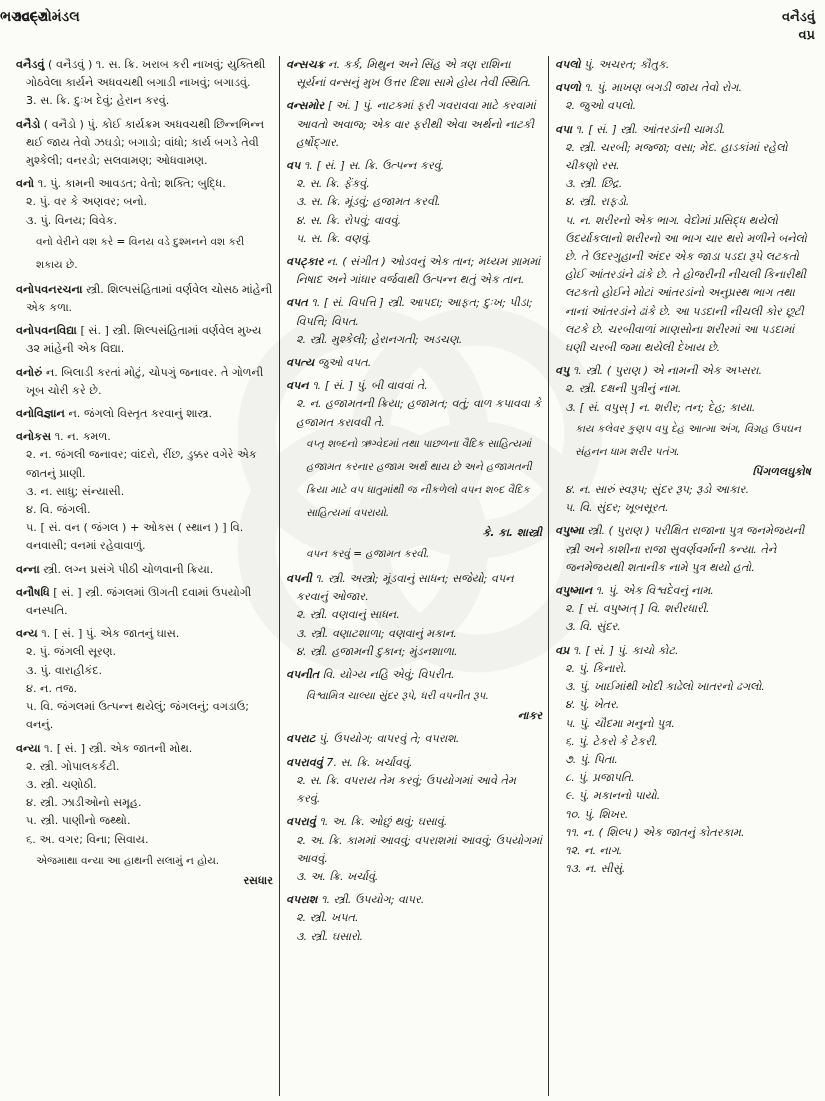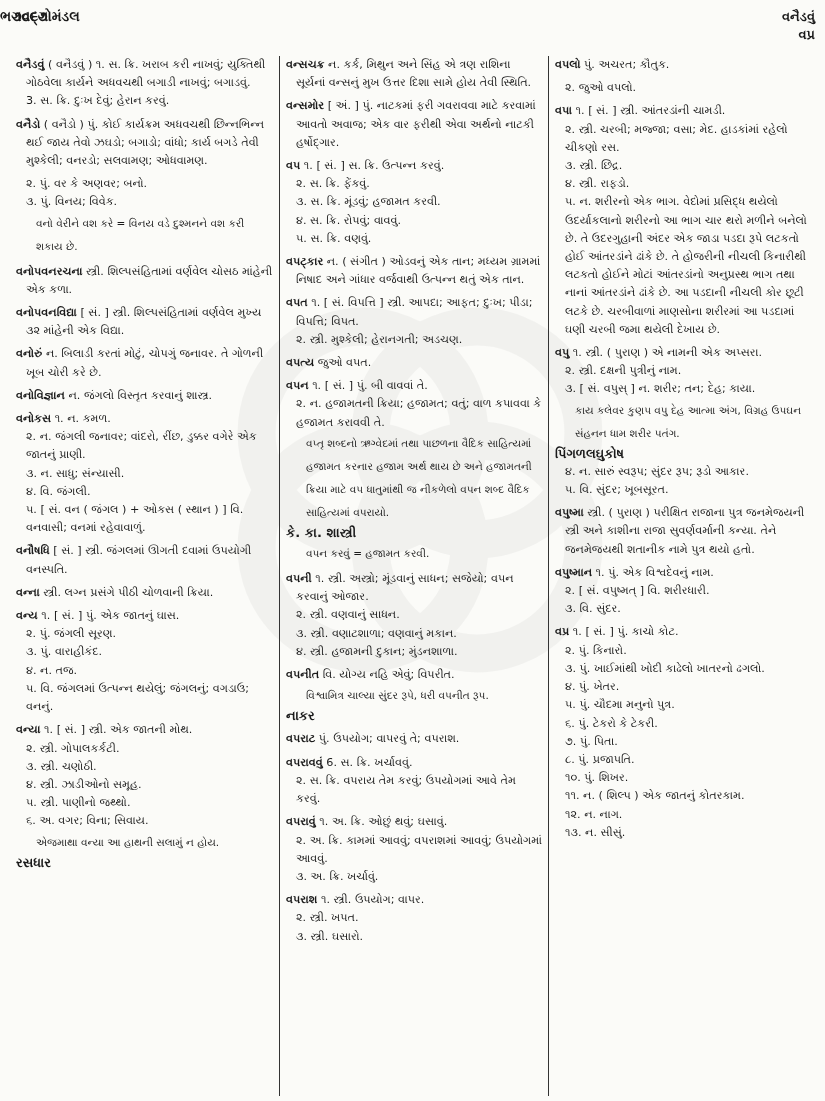--- a/index.html
+++ b/index.html
@@ -20,26 +20,26 @@
   .book-title { position: absolute; left: 0; right: 0; top: 8px; text-align: left; font-size: 14px; font-weight: bold; }
   .guide { position: absolute; right: 10px; top: 8px; text-align: right; font-size: 13px; font-weight: bold; line-height: 18px; }
   .columns {
     position: absolute; top: 56px; left: 10px; width: 808px; height: 1040px;
     display: flex;
   }
   .col {
     width: 269px; padding: 0 6px; box-sizing: border-box;
     font-size: 11.2px; line-height: 18.2px; overflow: hidden;
   }
-  .col + .col { border-left: 1.5px solid #333; }
+  .col + .col { border-left: 1.5px solid #333; font-style: italic; }
   .entry { margin-bottom: 5px; }
   .line { text-indent: -10px; padding-left: 10px; }
   .sub { padding-left: 10px; }
   .quote { padding-left: 20px; font-size: 10.5px; line-height: 23px; }
-  .src { font-size: 13px; font-weight: bold; }
+  .src { text-align: right; font-size: 11px; font-weight: bold; }
   .hw { font-weight: bold; }
 </style>
 </head>
 <body>
 
 <svg class="watermark" viewBox="0 0 100 100">
   <circle cx="35" cy="35" r="28" fill="none" stroke="#888" stroke-width="10"></circle>
   <circle cx="65" cy="35" r="28" fill="none" stroke="#888" stroke-width="10"></circle>
   <circle cx="35" cy="65" r="28" fill="none" stroke="#888" stroke-width="10"></circle>
   <circle cx="65" cy="65" r="28" fill="none" stroke="#888" stroke-width="10"></circle>
@@ -57,20 +57,21 @@
 <div class="columns">
   <div class="col">
       <div class="entry">
         <div class="line"><span class="hw">વનૈડવું</span> <span>( વનૈડવું ) ૧. સ. ક્રિ. ખરાબ કરી નાખવું; યુક્તિથી ગોઠવેલા કાર્યને અધવચથી બગાડી નાખવું; બગાડવું.</span></div>
         <div class="sub">3. સ. ક્રિ. દુઃખ દેવું; હેરાન કરવું.</div>
       </div>
       <div class="entry">
         <div class="line"><span class="hw">વનૈડો</span> <span>( વનૈડો ) પું. કોઈ કાર્યક્રમ અધવચથી છિન્નભિન્ન થઈ જાય તેવો ઝઘડો; બગાડો; વાંધો; કાર્ય બગડે તેવી મુશ્કેલી; વનરડો; સલવામણ; ઓધવામણ.</span></div>
       </div>
       <div class="entry">
+        <div class="line"><span class="hw">વનો</span> <span>૧. પું. કામની આવડત; વેતો; શક્તિ; બુદ્ધિ.</span></div>
         <div class="sub">૨. પું. વર કે અણવર; બનો.</div>
         <div class="sub">૩. પું. વિનય; વિવેક.</div>
         <div class="quote">વનો વેરીને વશ કરે = વિનય વડે દુશ્મનને વશ કરી શકાય છે.</div>
       </div>
       <div class="entry">
         <div class="line"><span class="hw">વનોપવનરચના</span> <span>સ્ત્રી. શિલ્પસંહિતામાં વર્ણવેલ ચોસઠ માંહેની એક કળા.</span></div>
       </div>
       <div class="entry">
         <div class="line"><span class="hw">વનોપવનવિદ્યા</span> <span>[ સં. ] સ્ત્રી. શિલ્પસંહિતામાં વર્ણવેલ મુખ્ય ૩૨ માંહેની એક વિદ્યા.</span></div>
       </div>
@@ -81,24 +82,24 @@
         <div class="line"><span class="hw">વનોવિજ્ઞાન</span> <span>ન. જંગલો વિસ્તૃત કરવાનું શાસ્ત્ર.</span></div>
       </div>
       <div class="entry">
         <div class="line"><span class="hw">વનોકસ</span> <span>૧. ન. કમળ.</span></div>
         <div class="sub">૨. ન. જંગલી જનાવર; વાંદરો, રીંછ, ડુક્કર વગેરે એક જાતનું પ્રાણી.</div>
         <div class="sub">૩. ન. સાધુ; સંન્યાસી.</div>
         <div class="sub">૪. વિ. જંગલી.</div>
         <div class="sub">૫. [ સં. વન ( જંગલ ) + ઓકસ ( સ્થાન ) ] વિ. વનવાસી; વનમાં રહેવાવાળું.</div>
       </div>
       <div class="entry">
+        <div class="line"><span class="hw">વન્ના</span> <span>સ્ત્રી. લગ્ન પ્રસંગે પીઠી ચોળવાની ક્રિયા.</span></div>
+      </div>
+      <div class="entry">
         <div class="line"><span class="hw">વનૌષધિ</span> <span>[ સં. ] સ્ત્રી. જંગલમાં ઊગતી દવામાં ઉપયોગી વનસ્પતિ.</span></div>
-      </div>
-      <div class="entry">
-        <div class="line"><span class="hw">વન્ના</span> <span>સ્ત્રી. લગ્ન પ્રસંગે પીઠી ચોળવાની ક્રિયા.</span></div>
       </div>
       <div class="entry">
         <div class="line"><span class="hw">વન્ય</span> <span>૧. [ સં. ] પું. એક જાતનું ઘાસ.</span></div>
         <div class="sub">૨. પું. જંગલી સૂરણ.</div>
         <div class="sub">૩. પું. વારાહીકંદ.</div>
         <div class="sub">૪. ન. તજ.</div>
         <div class="sub">૫. વિ. જંગલમાં ઉત્પન્ન થયેલું; જંગલનું; વગડાઉ; વનનું.</div>
       </div>
       <div class="entry">
         <div class="line"><span class="hw">વન્યા</span> <span>૧. [ સં. ] સ્ત્રી. એક જાતની મોથ.</span></div>
@@ -150,39 +151,40 @@
       </div>
       <div class="entry">
         <div class="line"><span class="hw">વપનીત</span> <span>વિ. યોગ્ય નહિ એવું; વિપરીત.</span></div>
         <div class="quote">વિશ્વામિત્ર ચાલ્યા સુંદર રૂપે, ધરી વપનીત રૂપ.</div>
         <div class="src">નાકર</div>
       </div>
       <div class="entry">
         <div class="line"><span class="hw">વપરાટ</span> <span>પું. ઉપયોગ; વાપરવું તે; વપરાશ.</span></div>
       </div>
       <div class="entry">
-        <div class="line"><span class="hw">વપરાવવું</span> <span>6. સ. ક્રિ. ખર્ચાવવું.</span></div>
+        <div class="line"><span class="hw">વપરાવવું</span> <span>7. સ. ક્રિ. ખર્ચાવવું.</span></div>
         <div class="sub">૨. સ. ક્રિ. વપરાય તેમ કરવું; ઉપયોગમાં આવે તેમ કરવું.</div>
       </div>
       <div class="entry">
         <div class="line"><span class="hw">વપરાવું</span> <span>૧. અ. ક્રિ. ઓછું થવું; ઘસાવું.</span></div>
         <div class="sub">૨. અ. ક્રિ. કામમાં આવવું; વપરાશમાં આવવું; ઉપયોગમાં આવવું.</div>
         <div class="sub">૩. અ. ક્રિ. ખર્ચાવું.</div>
       </div>
       <div class="entry">
         <div class="line"><span class="hw">વપરાશ</span> <span>૧. સ્ત્રી. ઉપયોગ; વાપર.</span></div>
         <div class="sub">૨. સ્ત્રી. ખપત.</div>
         <div class="sub">૩. સ્ત્રી. ઘસારો.</div>
       </div>
     </div>
   <div class="col">
       <div class="entry">
         <div class="line"><span class="hw">વપલો</span> <span>પું. અચરત; કૌતુક.</span></div>
       </div>
       <div class="entry">
+        <div class="line"><span class="hw">વપળો</span> <span>૧. પું. માખણ બગડી જાય તેવો રોગ.</span></div>
         <div class="sub">૨. જુઓ વપલો.</div>
       </div>
       <div class="entry">
         <div class="line"><span class="hw">વપા</span> <span>૧. [ સં. ] સ્ત્રી. આંતરડાંની ચામડી.</span></div>
         <div class="sub">૨. સ્ત્રી. ચરબી; મજ્જા; વસા; મેદ. હાડકાંમાં રહેલો ચીકણો રસ.</div>
         <div class="sub">૩. સ્ત્રી. છિદ્ર.</div>
         <div class="sub">૪. સ્ત્રી. રાફડો.</div>
         <div class="sub">૫. ન. શરીરનો એક ભાગ. વેદોમાં પ્રસિદ્ધ થયેલો ઉદર્યાકલાનો શરીરનો આ ભાગ ચાર થરો મળીને બનેલો છે. તે ઉદરગુહાની અંદર એક જાડા પડદા રૂપે લટકતો હોઈ આંતરડાંને ઢાંકે છે. તે હોજરીની નીચલી કિનારીથી લટકતો હોઈને મોટાં આંતરડાંનો અનુપ્રસ્થ ભાગ તથા નાનાં આંતરડાંને ઢાંકે છે. આ પડદાની નીચલી કોર છૂટી લટકે છે. ચરબીવાળાં માણસોના શરીરમાં આ પડદામાં ઘણી ચરબી જમા થયેલી દેખાય છે.</div>
       </div>
       <div class="entry">
@@ -204,19 +206,20 @@
       </div>
       <div class="entry">
         <div class="line"><span class="hw">વપ્ર</span> <span>૧. [ સં. ] પું. કાચો કોટ.</span></div>
         <div class="sub">૨. પું. કિનારો.</div>
         <div class="sub">૩. પું. ખાઈમાંથી ખોદી કાઢેલો ખાતરનો ઢગલો.</div>
         <div class="sub">૪. પું. ખેતર.</div>
         <div class="sub">૫. પું. ચૌદમા મનુનો પુત્ર.</div>
         <div class="sub">૬. પું. ટેકરો કે ટેકરી.</div>
         <div class="sub">૭. પું. પિતા.</div>
         <div class="sub">૮. પું. પ્રજાપતિ.</div>
+        <div class="sub">૯. પું. મકાનનો પાયો.</div>
         <div class="sub">૧૦. પું. શિખર.</div>
         <div class="sub">૧૧. ન. ( શિલ્પ ) એક જાતનું કોતરકામ.</div>
         <div class="sub">૧૨. ન. નાગ.</div>
         <div class="sub">૧૩. ન. સીસું.</div>
       </div>
     </div>
 </div>
 
 </body></html>

